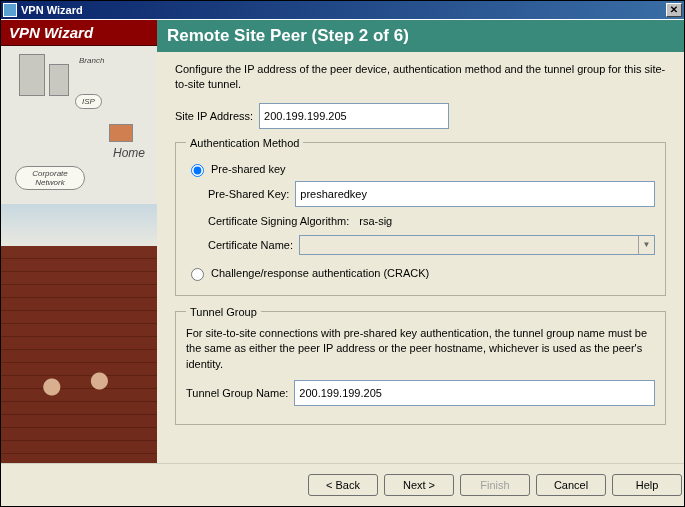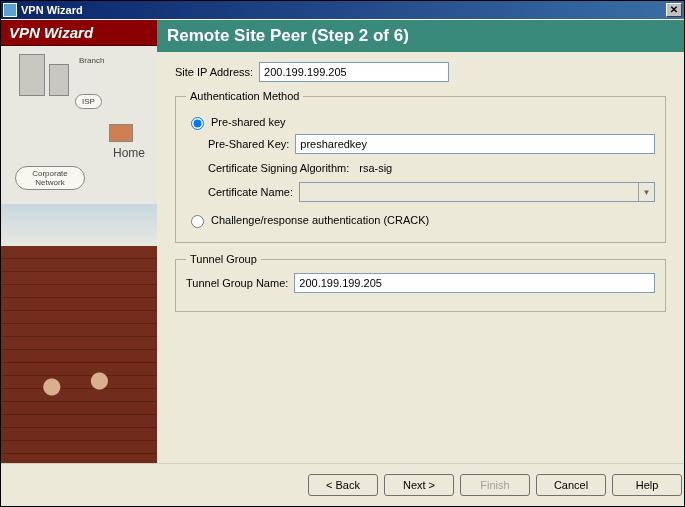--- a/index.html
+++ b/index.html
@@ -61,20 +61,21 @@
   font-style: italic;
   font-size: 15px;
   padding: 4px 8px;
   border-bottom: 1px solid #400;
 }
 .left-image {
   flex: 1;
   position: relative;
   background: linear-gradient(to bottom, #e8e8e0 0%, #e8e8e0 48%, #6d2a18 48%, #5a2012 100%);
   overflow: hidden;
+  font-style: italic;
 }
 .cloud {
   position: absolute;
   border: 1px solid #888;
   border-radius: 20px;
   background: #f8f8f0;
   font-size: 8px;
   padding: 2px 6px;
   color:#444;
 }
@@ -103,21 +104,21 @@
   display: flex;
   align-items: center;
   margin-bottom: 8px;
   gap: 6px;
 }
 .lbl { white-space: nowrap; }
 input[type="text"] {
   font-family: inherit;
   font-size: 11px;
   border: 1px solid #7f9db9;
-  padding: 6px 4px;
+  padding: 12px 4px;
   background: #fff;
   height: 20px;
 }
 fieldset {
   border: 1px solid #b0b0a0;
   margin: 0 0 10px 0;
   padding: 8px 10px 10px 10px;
 }
 legend {
   padding: 0 4px;
@@ -199,20 +200,21 @@
         <div class="cloud" style="left:14px;top:120px;width:70px;text-align:center">Corporate Network</div>
         <div class="sky"></div>
         <div class="brick"></div>
         <div class="people"></div>
       </div>
     </div>
 
     <div class="right-panel">
       <div class="right-header">Remote Site Peer  (Step 2 of 6)</div>
       <div class="right-body">
+        <div class="desc">Configure the IP address of the peer device, authentication method and the tunnel group for this site-to-site tunnel.</div>
 
         <div class="row">
           <span class="lbl">Site IP Address:</span>
           <input type="text" style="width: 190px;" value="200.199.199.205">
         </div>
 
         <fieldset>
           <legend>Authentication Method</legend>
 
           <div class="radio-row">
@@ -236,20 +238,21 @@
           </div>
 
           <div class="radio-row" style="margin-top:10px">
             <input type="radio" name="auth" style="">
             <span>Challenge/response authentication (CRACK)</span>
           </div>
         </fieldset>
 
         <fieldset>
           <legend>Tunnel Group</legend>
+          <div class="desc" style="margin-bottom:8px">For site-to-site connections with pre-shared key authentication, the tunnel group name must be the same as either the peer IP address or the peer hostname, whichever is used as the peer's identity.</div>
           <div class="row">
             <span class="lbl">Tunnel Group Name:</span>
             <input type="text" style="flex: 1 1 0%;" value="200.199.199.205">
           </div>
         </fieldset>
       </div>
     </div>
   </div>
 
   <div class="button-bar">

